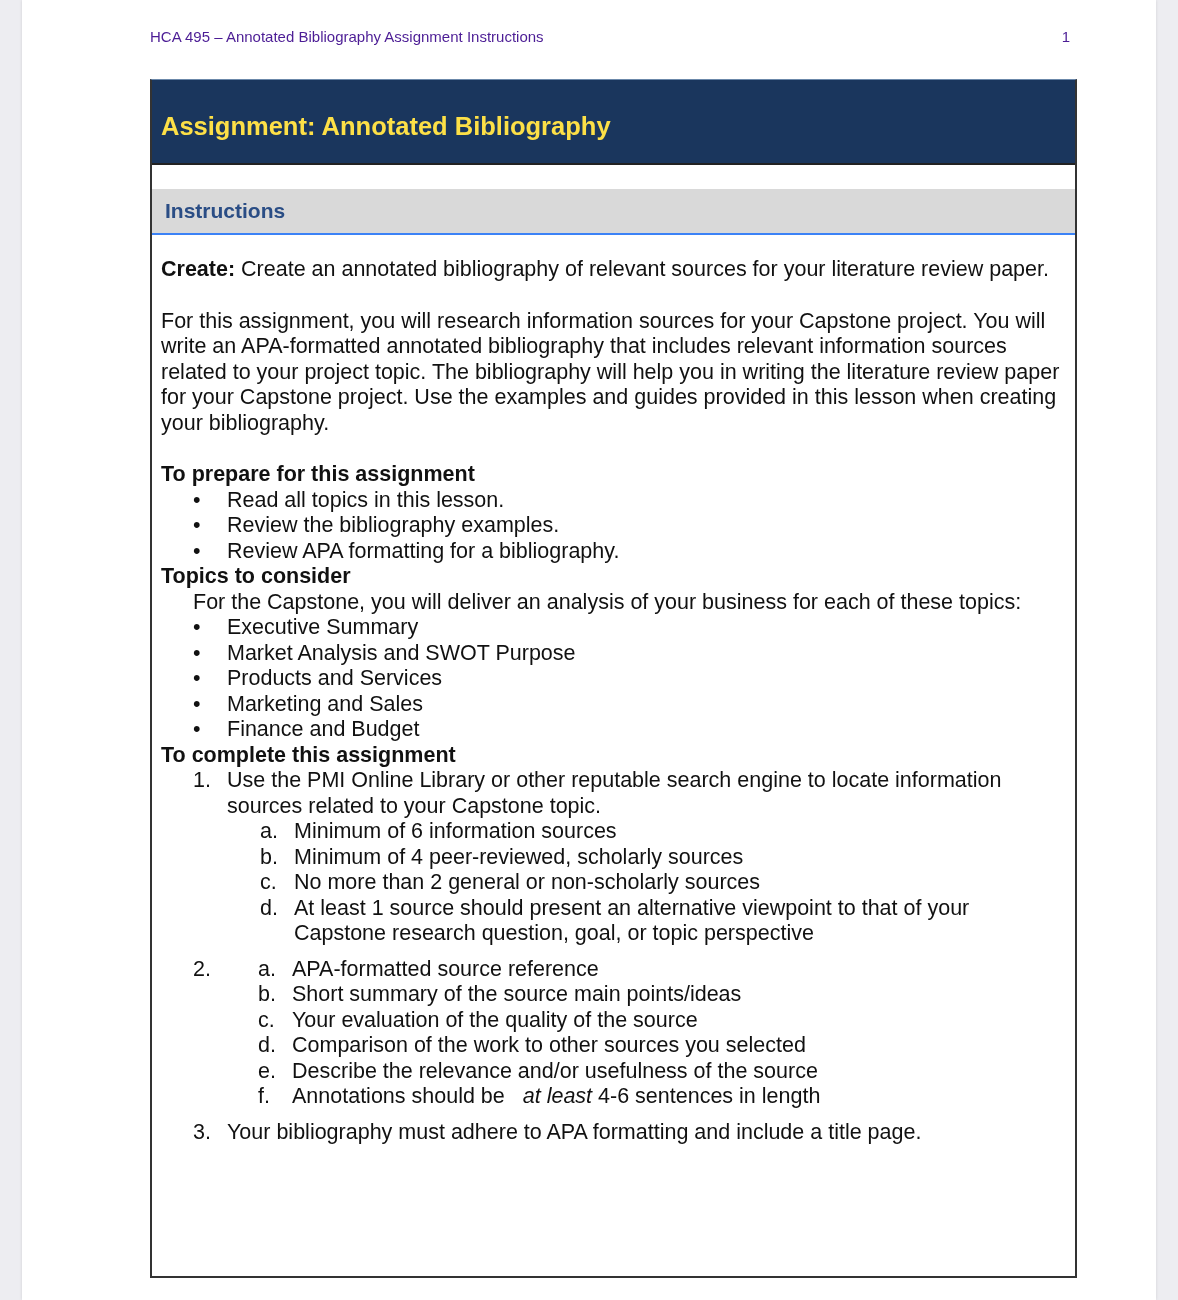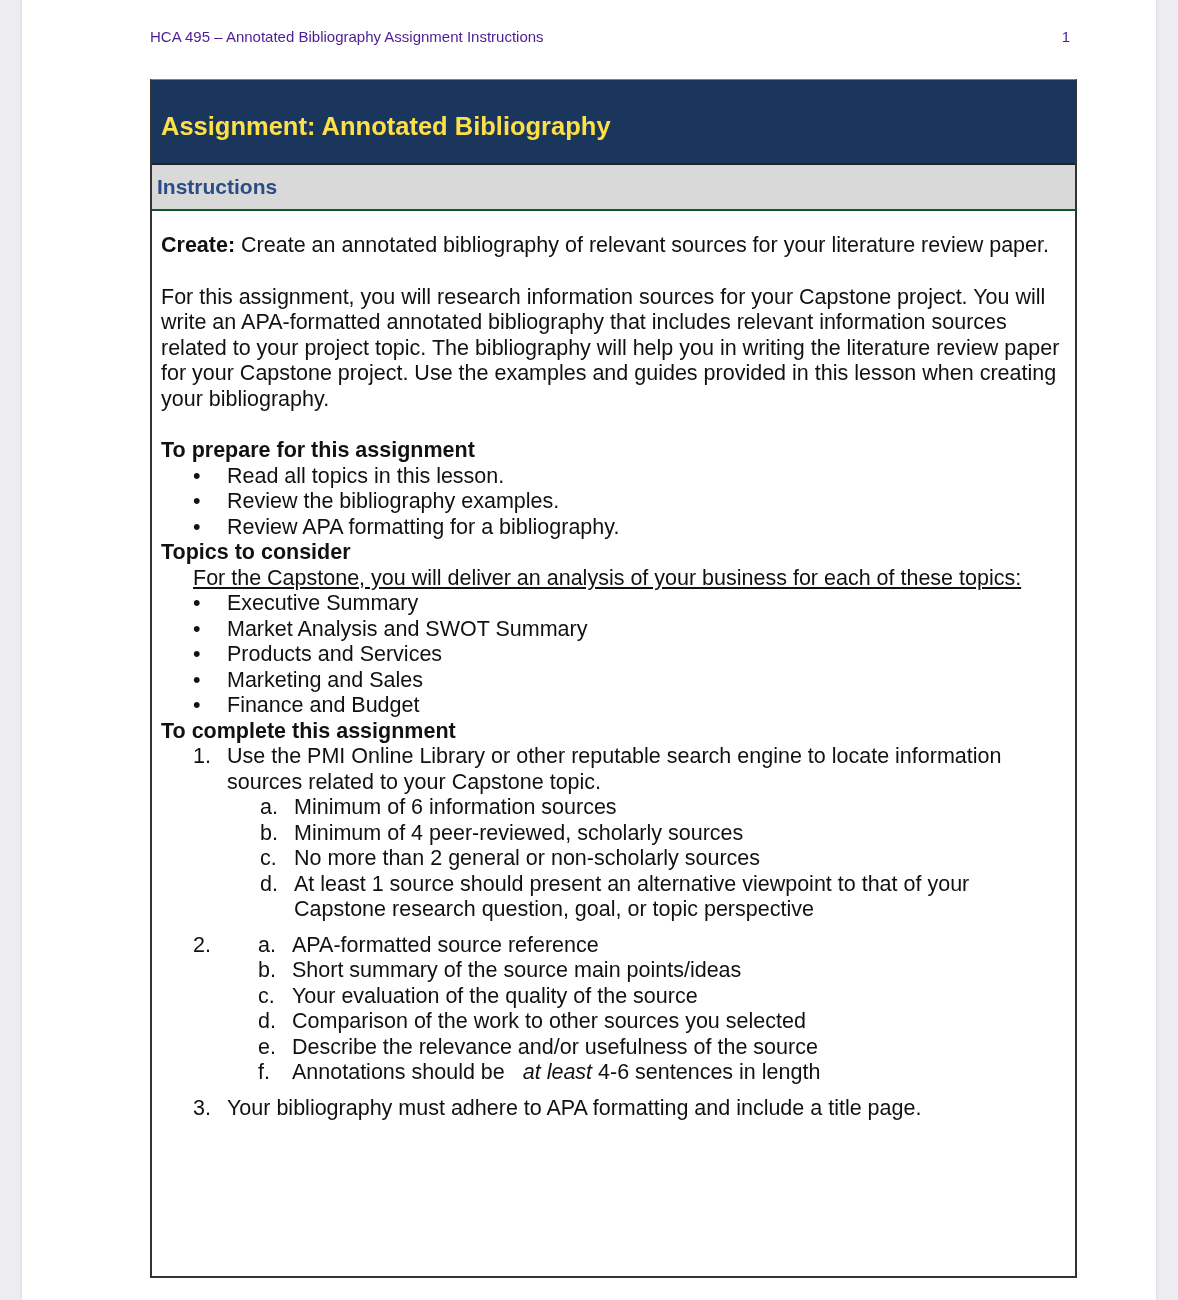--- a/index.html
+++ b/index.html
@@ -58,24 +58,25 @@
       margin: 0;
       color: #fde047;
       font-size: 25.5px;
       font-weight: bold;
       position: relative;
       top: 5px;
     }
     .sub-band {
       height: 44px;
       background: #d9d9d9;
-      border-bottom: 2px solid #14532d;
+      border-bottom: 2px solid #3b82f6;
       display: flex;
       align-items: center;
-      padding-left: 5px;
+      padding-left: 13px;
+      margin-top: 24px;
     }
     .sub-band h2 {
       margin: 0;
       color: #2a4d85;
       font-size: 21px;
       font-weight: bold;
     }
     .body {
       padding: 22px 10px 0 9px;
       font-size: 21.5px;
@@ -96,21 +97,21 @@
     ul.bullets li {
       position: relative;
       padding-left: 66px;
     }
     ul.bullets li .bullet {
       position: absolute;
       left: 32px;
       top: 0;
     }
     .prepare { margin-bottom: 26px; }
-    .topics-intro { padding-left: 32px; text-decoration: underline; }
+    .topics-intro { padding-left: 32px; }
     .topics { margin-bottom: 26px; }
     ol.steps {
       list-style: none;
       margin: 0;
       padding: 0;
     }
     ol.steps > li {
       position: relative;
       padding-left: 66px;
     }
@@ -166,21 +167,21 @@
       <ul class="bullets prepare">
         <li><span class="bullet">•</span><span>Read all topics in this lesson.</span></li>
         <li><span class="bullet">•</span><span>Review the bibliography examples.</span></li>
         <li><span class="bullet">•</span><span>Review APA formatting for a bibliography.</span></li>
       </ul>
 
       <p class="section-heading">Topics to consider</p>
       <p class="topics-intro">For the Capstone, you will deliver an analysis of your business for each of these topics:</p>
       <ul class="bullets topics">
         <li><span class="bullet">•</span><span>Executive Summary</span></li>
-        <li><span class="bullet">•</span><span>Market Analysis and SWOT Summary</span></li>
+        <li><span class="bullet">•</span><span>Market Analysis and SWOT Purpose</span></li>
         <li><span class="bullet">•</span><span>Products and Services</span></li>
         <li><span class="bullet">•</span><span>Marketing and Sales</span></li>
         <li><span class="bullet">•</span><span>Finance and Budget</span></li>
       </ul>
 
       <p class="section-heading">To complete this assignment</p>
       <ol class="steps">
         <li>
           <span class="num">1.</span>
           <span>Use the PMI Online Library or other reputable search engine to locate information sources related to your Capstone topic.</span>

